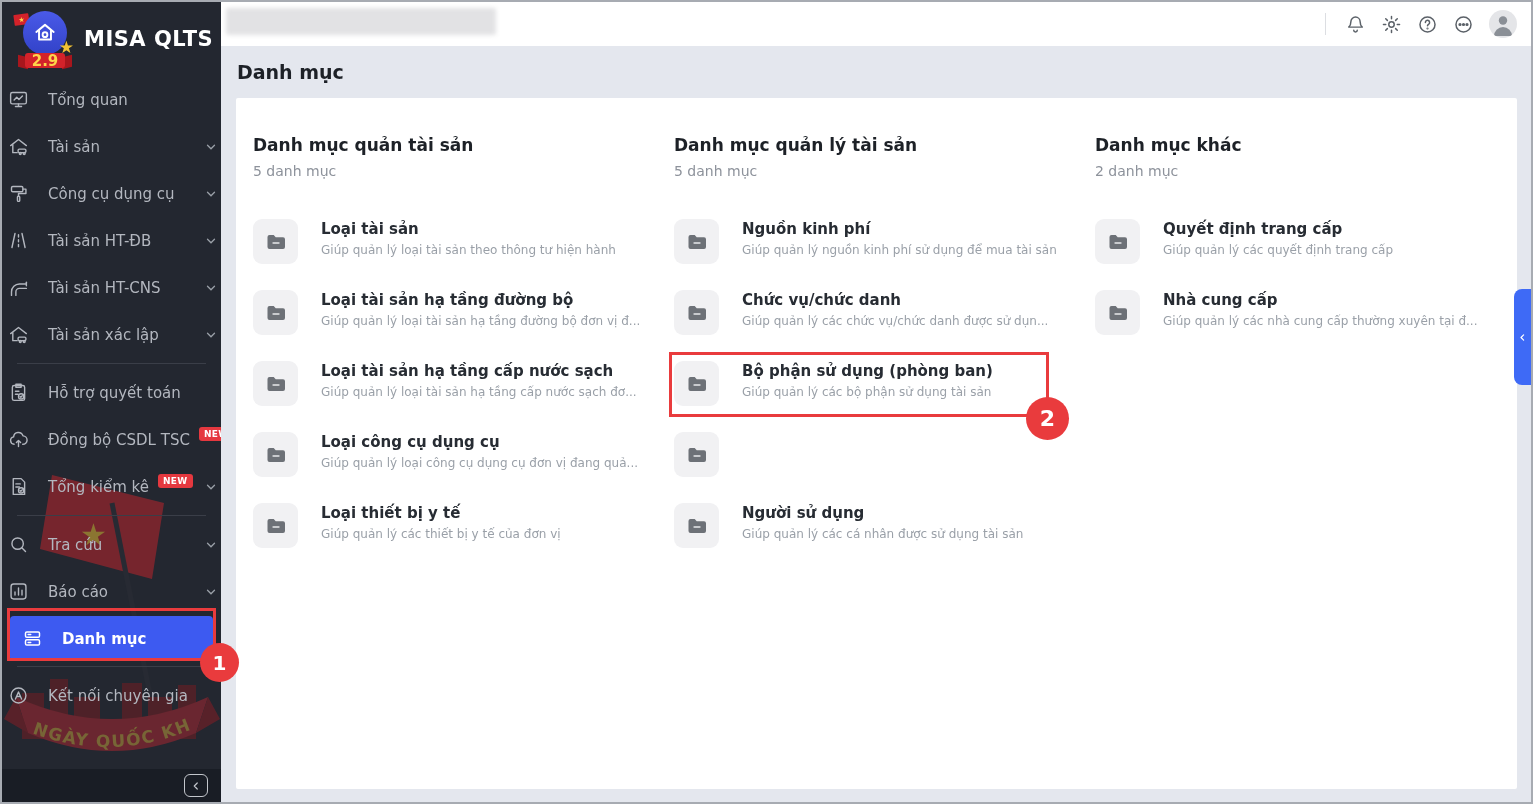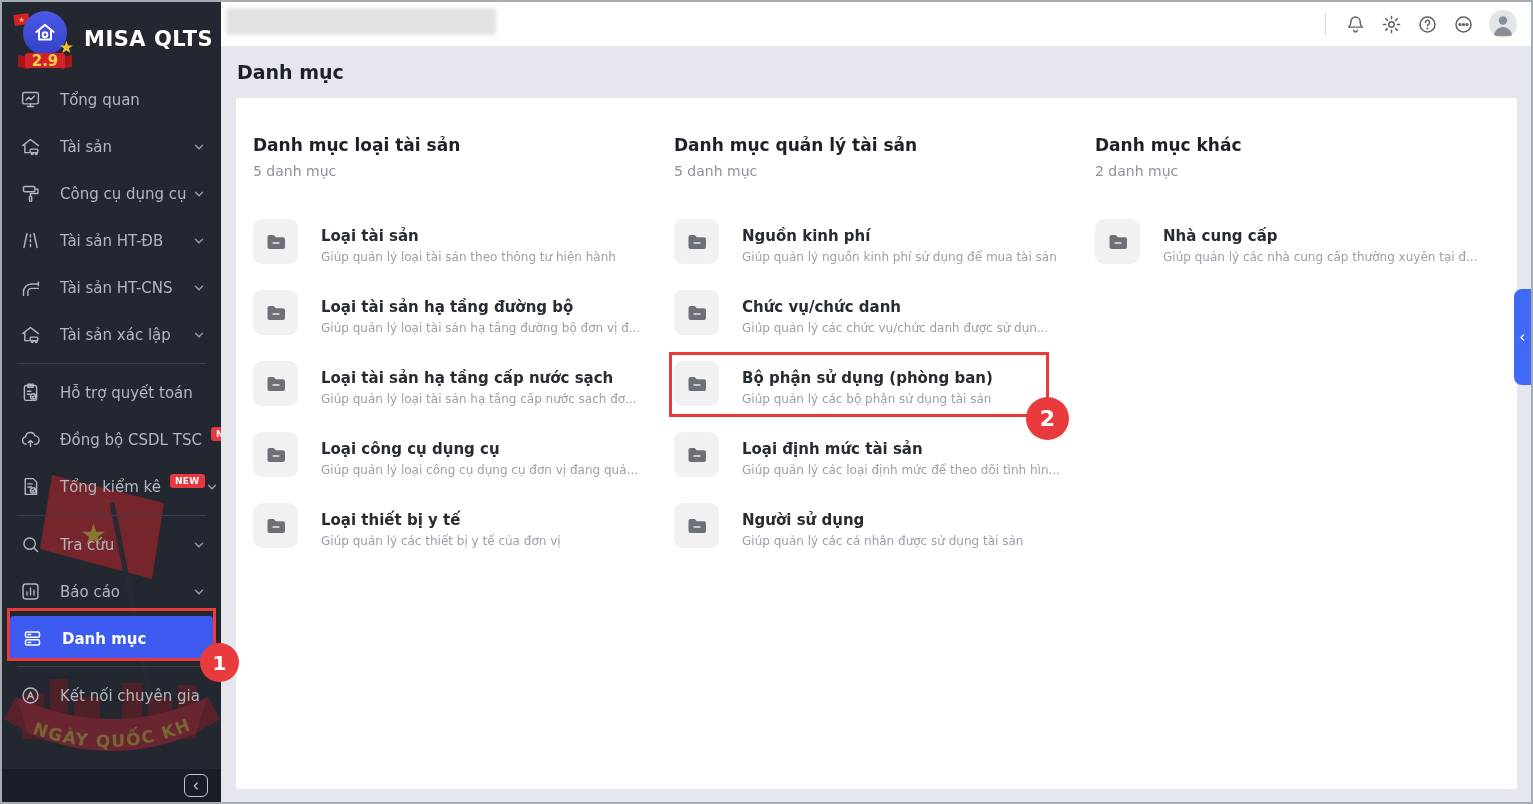--- a/index.html
+++ b/index.html
@@ -20,21 +20,21 @@
     display:flex; align-items:center; justify-content:center; color:#ffd54a; font-size:7px; transform:rotate(-8deg); }
   .logo-star { position:absolute; right:0; bottom:12px; color:#f2c233; font-size:17px; line-height:1; }
   .logo-ribbon { position:absolute; left:11px; bottom:0; width:40px; height:15px; background:#d3222a; border-radius:3px;
     color:#ffd54a; font-weight:bold; font-size:15px; display:flex; align-items:center; justify-content:center; }
   .logo-ribbon:before, .logo-ribbon:after { content:""; position:absolute; top:3px; width:10px; height:12px; background:#a8161d; z-index:-1; }
   .logo-ribbon:before { left:-7px; transform:skewY(14deg); }
   .logo-ribbon:after { right:-7px; transform:skewY(-14deg); }
   .brand-name { color:#fff; font-size:21px; font-weight:bold; margin-left:10px; letter-spacing:.5px; }
 
   .nav { position:relative; z-index:2; }
-  .nav-item { height:47px; display:flex; align-items:center; padding:0 15px; color:#b3b7bf; font-size:15px; cursor:pointer; }
+  .nav-item { height:47px; display:flex; align-items:center; padding:0 3px; color:#b3b7bf; font-size:15px; cursor:pointer; }
   .nav-ic { width:26px; margin-right:17px; display:flex; justify-content:center; flex:none; }
   .nav-label { white-space:nowrap; }
   .chev { margin-left:auto; display:flex; }
   .new-badge { background:#e5383f; color:#fff; font-size:9px; font-weight:bold; border-radius:3px;
     padding:2px 5px; margin-left:9px; transform:translateY(-6px); letter-spacing:.3px; }
   .nav-divider { height:1px; background:#3a3e48; margin:5px 15px; }
   .nav-item.selected { height:45px; margin:1px 8px; border-radius:4px; background:#3d5af1; padding:0 9px; color:#fff; font-weight:bold; }
 
   .sidebar-decor { position:absolute; left:0; top:455px; width:219px; height:312px; opacity:.5; pointer-events:none; z-index:1; }
 
@@ -54,21 +54,21 @@
 
   .page-header { height:52px; display:flex; align-items:center; padding-left:16px; }
   .page-title { font-size:19px; font-weight:bold; color:#1d2127; }
 
   .card { position:absolute; left:15px; top:96px; width:1281px; height:691px; background:#fff; border-radius:2px;
     display:flex; padding:37px 0 0 17px; }
   .col { width:421px; flex:none; }
   .col-title { font-size:17px; font-weight:bold; color:#1d2127; }
   .col-count { font-size:14px; color:#8d929b; margin-top:8px; }
   .col-items { margin-top:40px; }
-  .cat-item { display:flex; height:45px; margin-bottom:26px; cursor:pointer;align-items:flex-end; }
+  .cat-item { display:flex; height:45px; margin-bottom:26px; cursor:pointer; }
   .cat-ic { width:45px; height:45px; border-radius:9px; background:#f1f1f3; display:flex; align-items:center; justify-content:center; flex:none; }
   .cat-body { margin-left:23px; padding-top:1px; }
   .cat-title { font-size:15px; font-weight:bold; color:#272c33; }
   .cat-desc { font-size:12px; color:#9aa0a8; margin-top:5px; white-space:nowrap; }
 
   
   .side-tab { position:absolute; right:0; top:287px; width:17px; height:96px; background:#3e6af6;
     border-radius:8px 0 0 8px; display:flex; align-items:center; justify-content:center; color:#fff; cursor:pointer; }
 
   
@@ -376,21 +376,21 @@
       </div>
     </div>
 
     <div class="page-header">
       <span class="page-title">Danh mục</span>
     </div>
 
     <div class="card">
 
       <div class="col">
-        <div class="col-title">Danh mục loại tài sản</div>
+        <div class="col-title">Danh mục quản tài sản</div>
         <div class="col-count">5 danh mục</div>
         <div class="col-items">
           <div class="cat-item">
             <span class="cat-ic">
                 <svg width="24" height="24" viewBox="0 0 24 24">
                   <path d="M3.5 7a2 2 0 012-2h4.2l2 2.2h7.3a2 2 0 012 2V17a2 2 0 01-2 2h-13.5a2 2 0 01-2-2V7z" fill="#6d7177"></path>
                   <rect x="8.3" y="12" width="7.4" height="2" rx="1" fill="#c9cbce"></rect>
                 </svg>
               </span>
             <div class="cat-body">
@@ -489,44 +489,52 @@
               <div class="cat-desc">Giúp quản lý các bộ phận sử dụng tài sản</div>
             </div>
           </div>
           <div class="cat-item">
             <span class="cat-ic">
                 <svg width="24" height="24" viewBox="0 0 24 24">
                   <path d="M3.5 7a2 2 0 012-2h4.2l2 2.2h7.3a2 2 0 012 2V17a2 2 0 01-2 2h-13.5a2 2 0 01-2-2V7z" fill="#6d7177"></path>
                   <rect x="8.3" y="12" width="7.4" height="2" rx="1" fill="#c9cbce"></rect>
                 </svg>
               </span>
-            <div class="cat-body">
-              <div class="cat-title">Loại định mức tài sản</div>
-              <div class="cat-desc">Giúp quản lý các loại định mức để theo dõi tình hìn...</div>
-            </div>
           </div>
           <div class="cat-item">
             <span class="cat-ic">
                 <svg width="24" height="24" viewBox="0 0 24 24">
                   <path d="M3.5 7a2 2 0 012-2h4.2l2 2.2h7.3a2 2 0 012 2V17a2 2 0 01-2 2h-13.5a2 2 0 01-2-2V7z" fill="#6d7177"></path>
                   <rect x="8.3" y="12" width="7.4" height="2" rx="1" fill="#c9cbce"></rect>
                 </svg>
               </span>
             <div class="cat-body">
               <div class="cat-title">Người sử dụng</div>
               <div class="cat-desc">Giúp quản lý các cá nhân được sử dụng tài sản</div>
             </div>
           </div>
         </div>
       </div>
 
       <div class="col">
         <div class="col-title">Danh mục khác</div>
         <div class="col-count">2 danh mục</div>
         <div class="col-items">
+          <div class="cat-item">
+            <span class="cat-ic">
+                <svg width="24" height="24" viewBox="0 0 24 24">
+                  <path d="M3.5 7a2 2 0 012-2h4.2l2 2.2h7.3a2 2 0 012 2V17a2 2 0 01-2 2h-13.5a2 2 0 01-2-2V7z" fill="#6d7177"></path>
+                  <rect x="8.3" y="12" width="7.4" height="2" rx="1" fill="#c9cbce"></rect>
+                </svg>
+              </span>
+            <div class="cat-body">
+              <div class="cat-title">Quyết định trang cấp</div>
+              <div class="cat-desc">Giúp quản lý các quyết định trang cấp</div>
+            </div>
+          </div>
           <div class="cat-item">
             <span class="cat-ic">
                 <svg width="24" height="24" viewBox="0 0 24 24">
                   <path d="M3.5 7a2 2 0 012-2h4.2l2 2.2h7.3a2 2 0 012 2V17a2 2 0 01-2 2h-13.5a2 2 0 01-2-2V7z" fill="#6d7177"></path>
                   <rect x="8.3" y="12" width="7.4" height="2" rx="1" fill="#c9cbce"></rect>
                 </svg>
               </span>
             <div class="cat-body">
               <div class="cat-title">Nhà cung cấp</div>
               <div class="cat-desc">Giúp quản lý các nhà cung cấp thường xuyên tại đ...</div>

